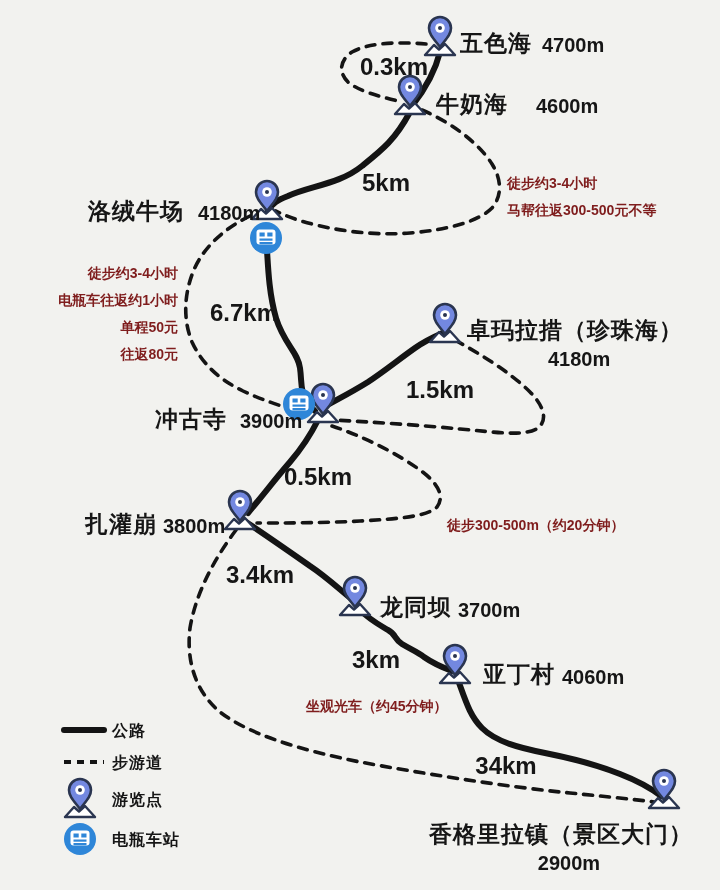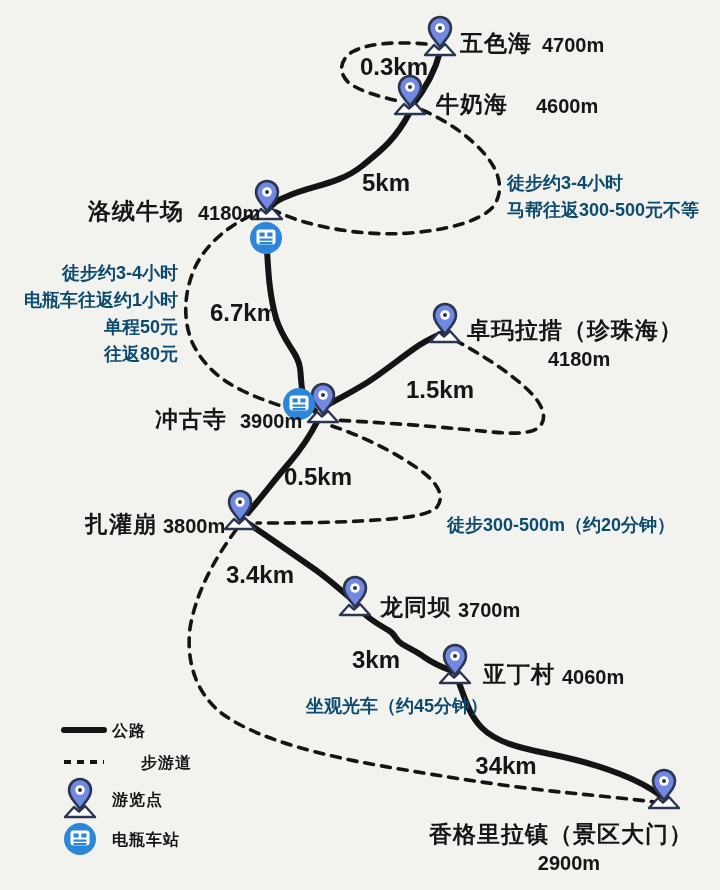--- a/index.html
+++ b/index.html
@@ -2,21 +2,21 @@
 <html><head>
 <meta charset="utf-8">
 <style>
   html,body{margin:0;padding:0;}
   body{font-family:"Liberation Sans",sans-serif;background:#e9e9e7;}
   .map{position:relative;width:720px;height:890px;background:#f2f2ef;overflow:hidden;}
   .map svg{position:absolute;left:0;top:0;}
   .lbl{position:absolute;transform:translateY(-50%);font-size:23px;font-weight:bold;color:#161616;white-space:nowrap;letter-spacing:1px;}
   .elev{position:absolute;transform:translateY(-50%);font-size:20px;font-weight:bold;color:#161616;white-space:nowrap;}
   .dist{position:absolute;transform:translate(-50%,-50%);font-size:24px;font-weight:bold;color:#161616;white-space:nowrap;}
-  .note{position:absolute;font-size:18px;font-weight:600;color:#0c4a6e;white-space:nowrap;line-height:27px;}
+  .note{position:absolute;font-size:14px;font-weight:600;color:#7f1d1d;white-space:nowrap;line-height:27px;}
   .center{transform:translate(-50%,-50%);text-align:left;}
   .right{text-align:right;}
   .legend-lbl{position:absolute;transform:translateY(-50%);font-size:16px;font-weight:bold;color:#161616;white-space:nowrap;letter-spacing:1px;}
 </style>
 </head>
 <body>
 
 <div class="map">
 
   <svg width="720" height="890" viewBox="0 0 720 890">
@@ -121,17 +121,17 @@
     <div>徒步约3-4小时</div>
     <div>电瓶车往返约1小时</div>
     <div>单程50元</div>
     <div>往返80元</div>
   </div>
 
   <div class="note" style="left:447px;top:512px;">徒步300-500m（约20分钟）</div>
   <div class="note" style="left:306px;top:693px;">坐观光车（约45分钟）</div>
 
   <div class="legend-lbl" style="left:112px;top:731px;">公路</div>
-  <div class="legend-lbl" style="left:112px;top:763px;margin-left:29px;">步游道</div>
+  <div class="legend-lbl" style="left:112px;top:763px;">步游道</div>
   <div class="legend-lbl" style="left:112px;top:800px;">游览点</div>
   <div class="legend-lbl" style="left:112px;top:840px;">电瓶车站</div>
 
 </div>
 
 </body></html>

